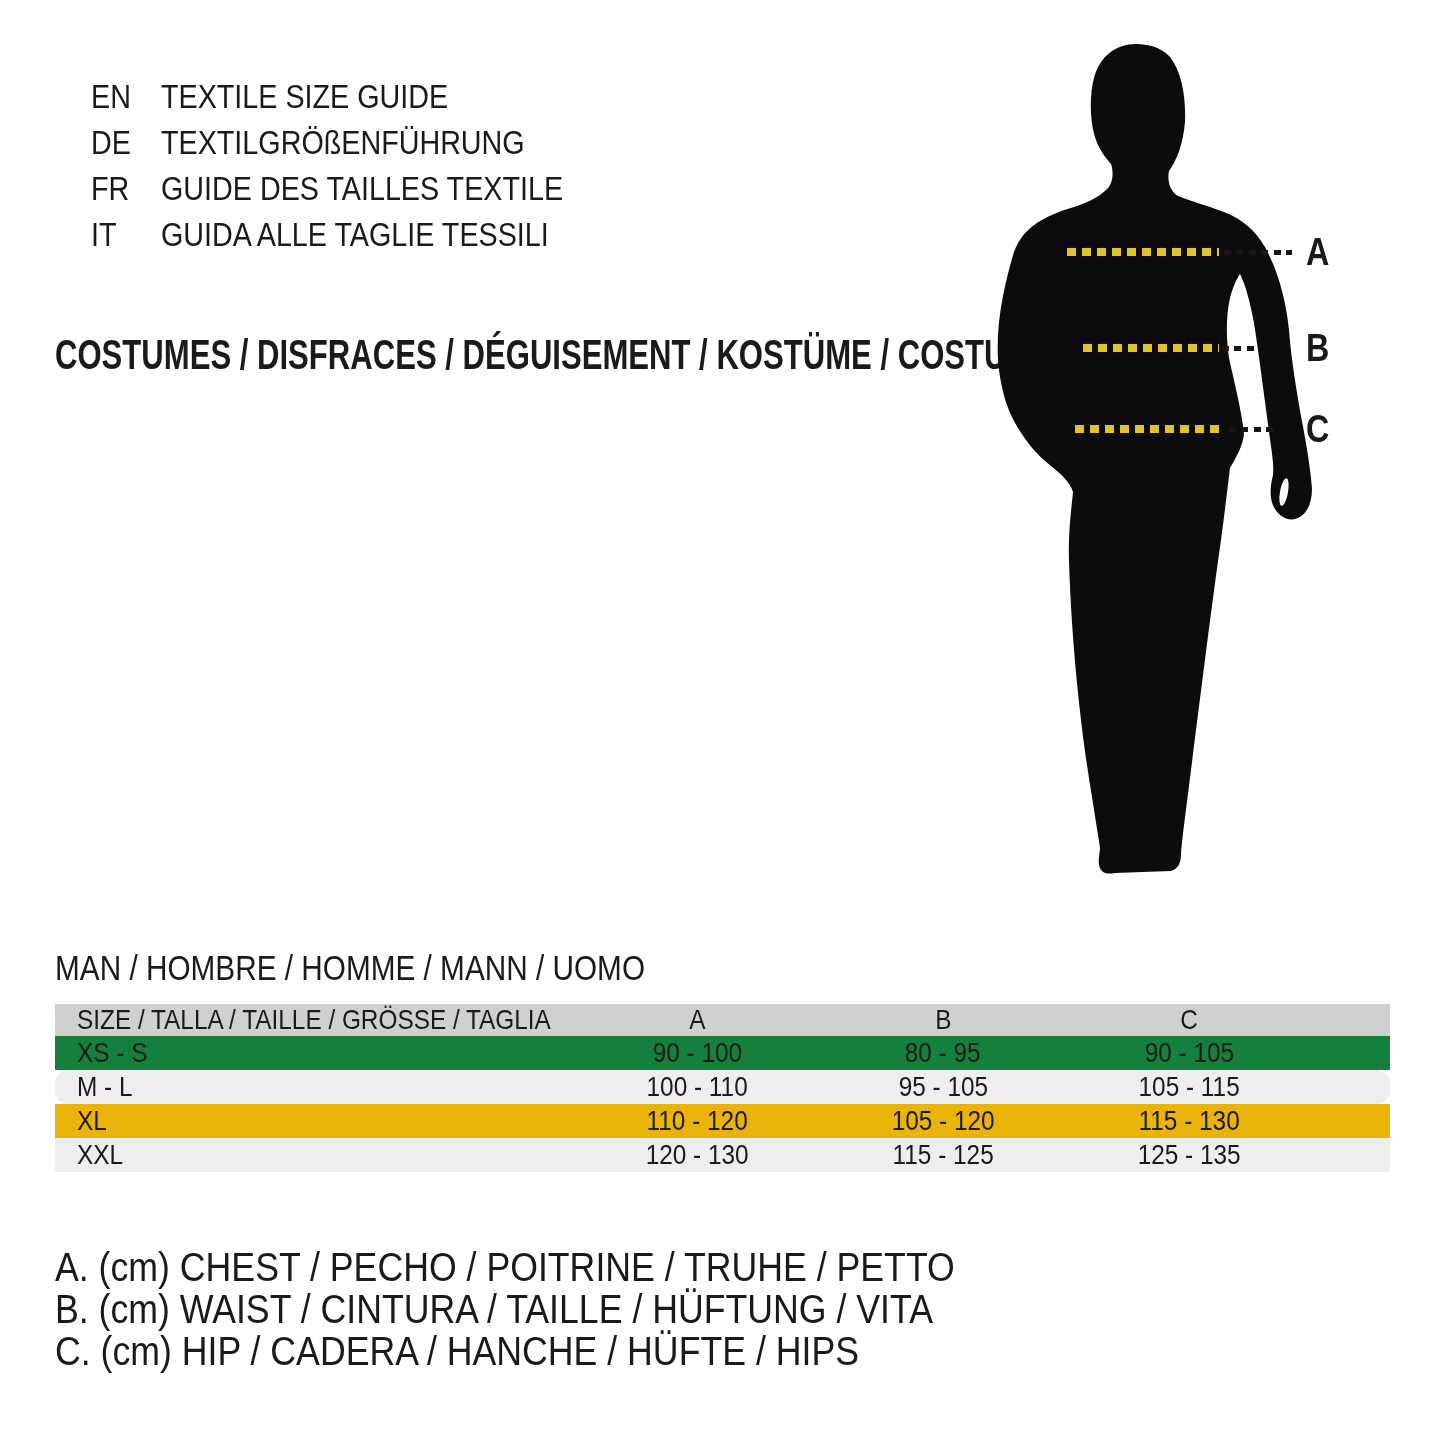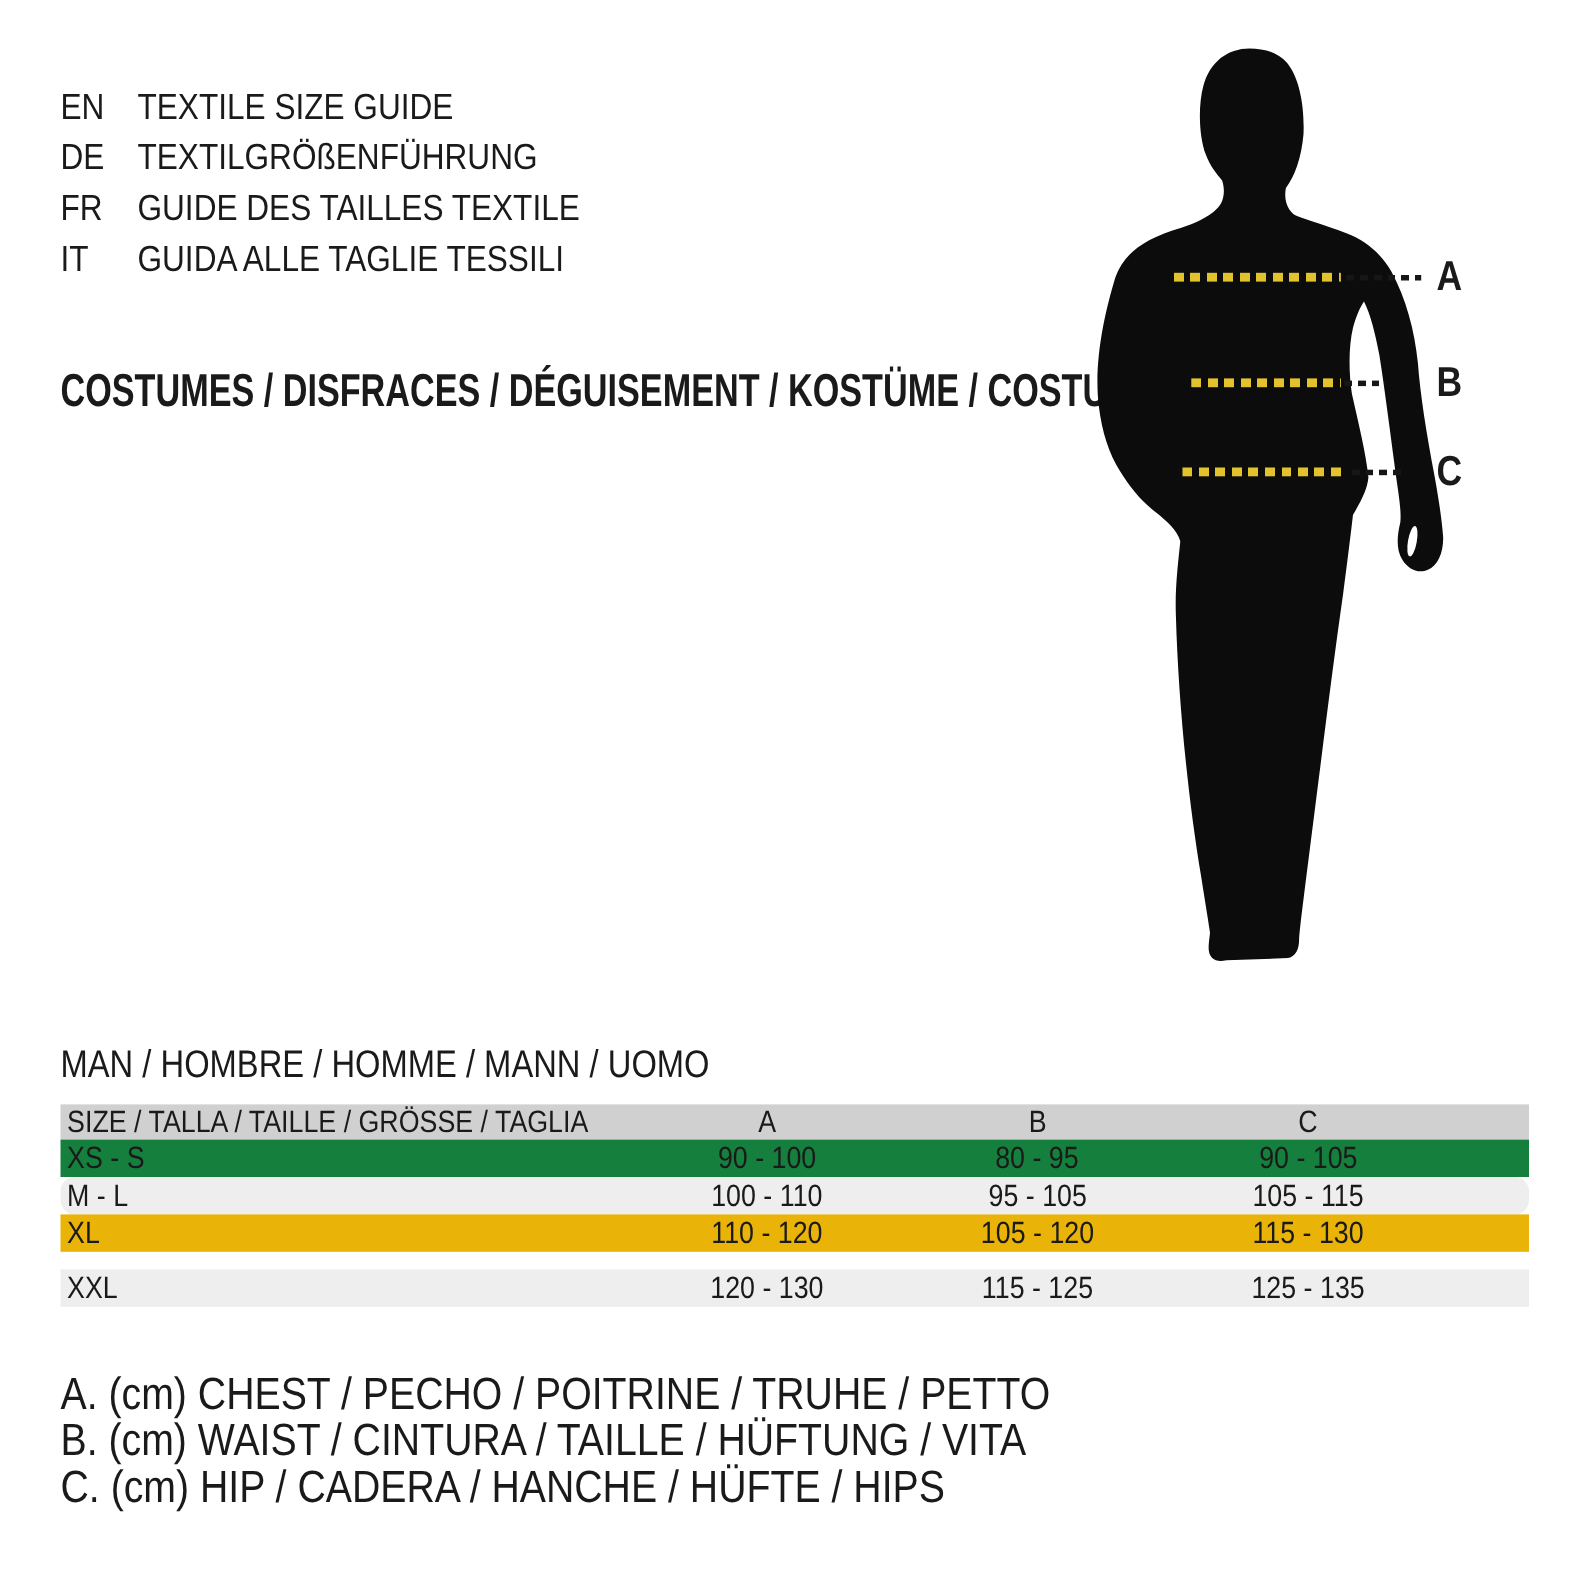--- a/index.html
+++ b/index.html
@@ -6,21 +6,21 @@
   .page {
     position:relative; width:1445px; height:1445px; background:#ffffff;
     font-family:"Liberation Sans", sans-serif; color:#1a1a1a; overflow:hidden;
   }
   .cond   { display:inline-block; transform:scaleX(0.87); transform-origin:0 50%; white-space:nowrap; }
   .condc  { display:inline-block; transform:scaleX(0.87); transform-origin:50% 50%; white-space:nowrap; }
 
   
   .lang-block { position:absolute; left:55px; top:74px; }
   .lang-row   { display:flex; height:46px; align-items:center; font-size:33px; }
-  .lang-code  { width:70px; flex:0 0 70px; }
+  .lang-code  { width:70px; flex:0 0 70px;margin-left:36px; }
 
   
   .category {
     position:absolute; left:55px; top:334px; font-size:42px; font-weight:bold;
     line-height:42px; white-space:nowrap; transform:scaleX(0.74); transform-origin:0 50%;
   }
 
   
   .silhouette { position:absolute; left:978px; top:40px; z-index:1; }
 
@@ -45,27 +45,27 @@
   
   .gender { position:absolute; left:55px; top:950px; font-size:35px; line-height:35px;
             transform:scaleX(0.85); transform-origin:0 50%; white-space:nowrap; }
 
   
   .trow {
     position:absolute; left:55px; width:1335px;
     display:grid; grid-template-columns:519px 246px 246px 246px 1fr;
     align-items:center; font-size:28px;
   }
-  .trow .c0 { text-align:left; padding-left:6px; }
+  .trow .c0 { text-align:left; padding-left:22px; }
   .trow .cn { text-align:center; }
   .thead { top:1004px; height:32px; background:#d0d0d0; }
   .r0 { top:1036px; height:34px; background:#15803d; }
   .r1 { top:1070px; height:34px; background:#eeeeef;border-radius:13px; }
   .r2 { top:1104px; height:34px; background:#eab308; }
-  .r3 { top:1138px; height:34px; background:#eeeeef;margin-top:16px; }
+  .r3 { top:1138px; height:34px; background:#eeeeef; }
 
   
   .legend { position:absolute; left:55px; top:1244px; }
   .legend-line { height:42px; display:flex; font-size:41px; }
 </style>
 </head>
 <body>
 
 <div class="page">
 

